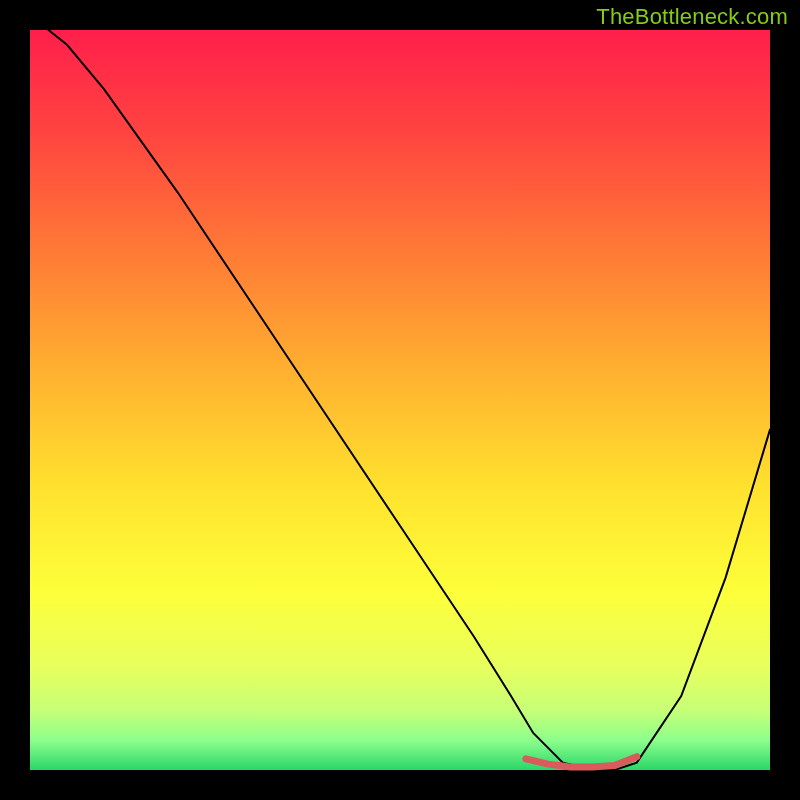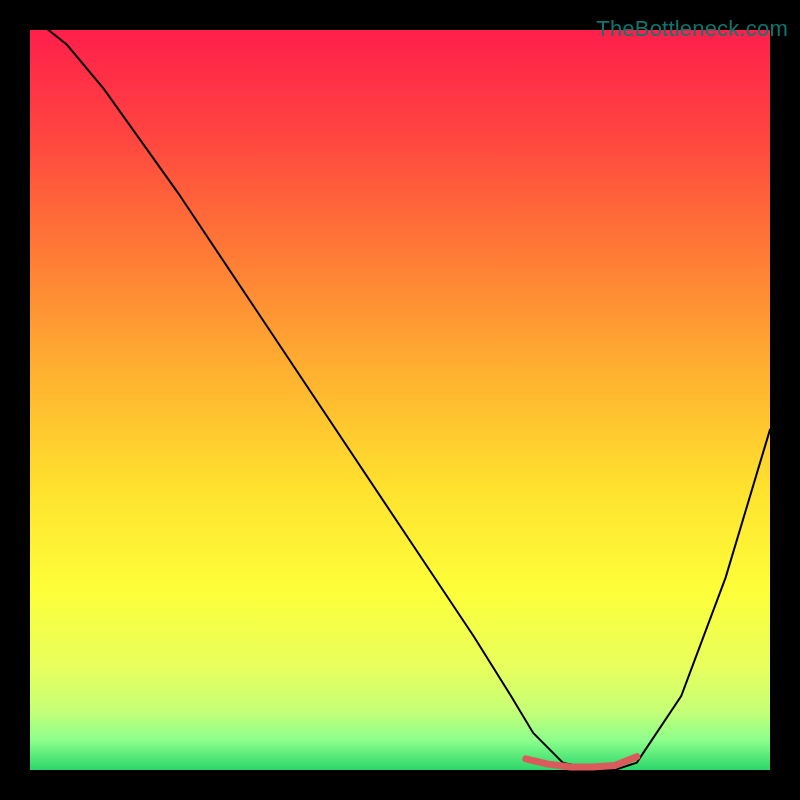--- a/index.html
+++ b/index.html
@@ -35,25 +35,25 @@
   .curve {
     position: absolute;
     left: 0;
     top: 0;
     width: 740px;
     height: 740px;
     overflow: visible;
   }
   .watermark {
     position: absolute;
-    top: 16px;
+    top: 4px;
     right: 12px;
     font-family: Arial, Helvetica, sans-serif;
     font-size: 22px;
-    color: #0f766e;
+    color: #84cc16;
     letter-spacing: 0.2px;
   }
 </style>
 </head>
 <body>
 
 <div class="frame">
 
   <div class="plot">
     <svg class="gradient" viewBox="0 0 740 740" preserveAspectRatio="none">

